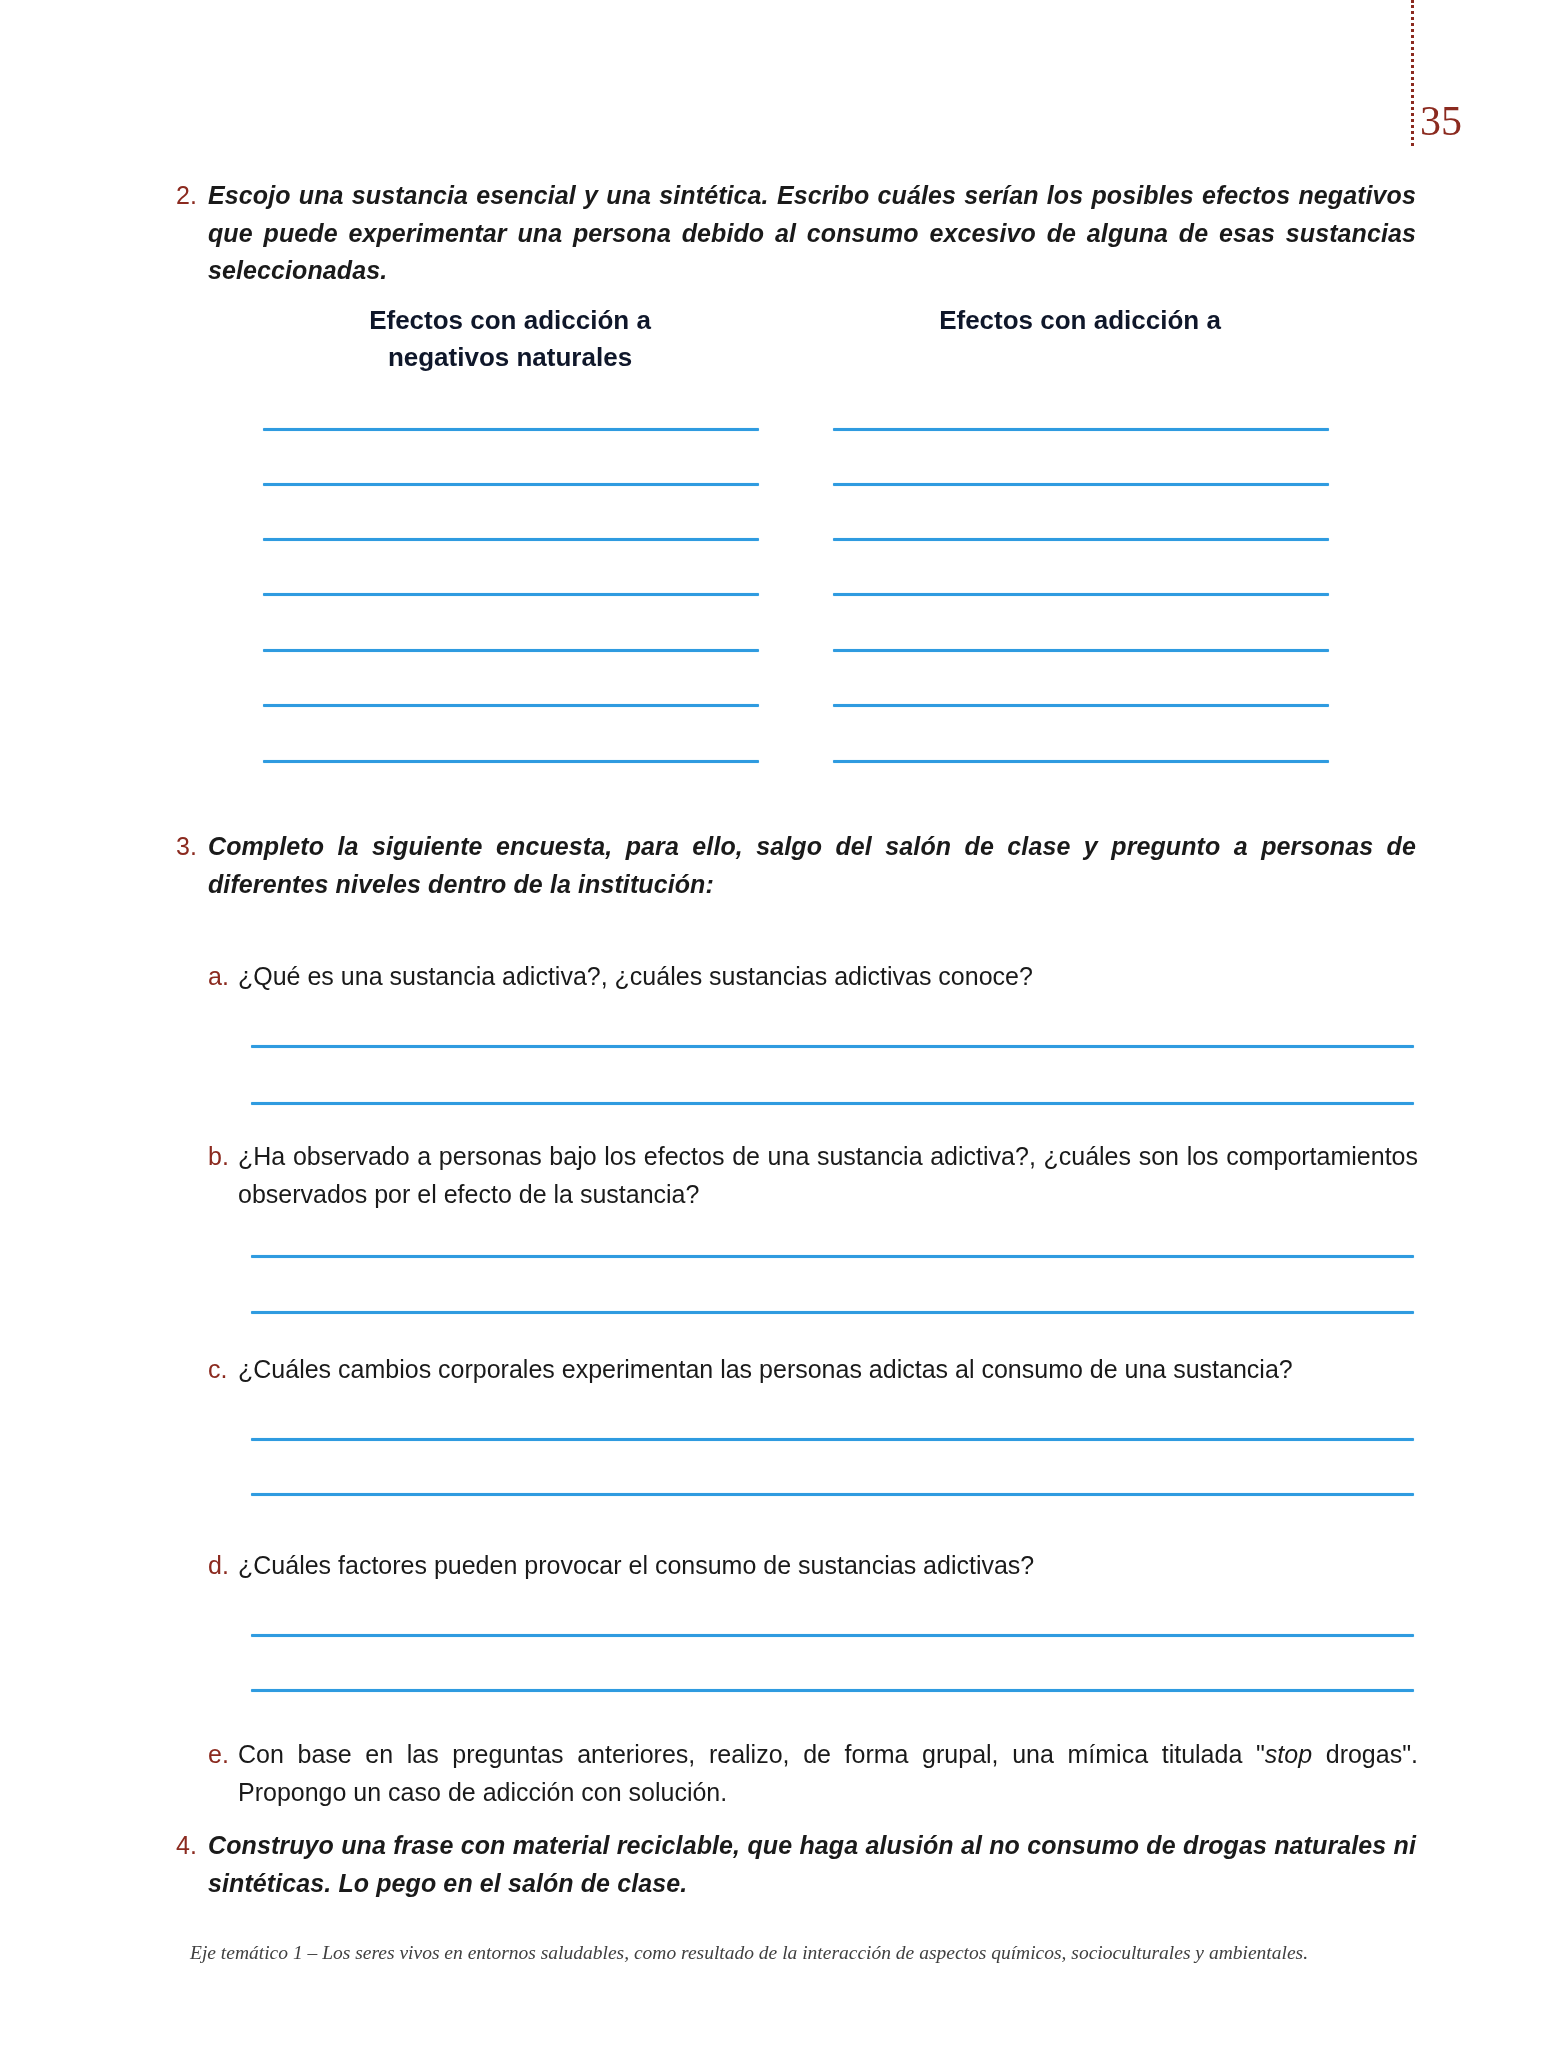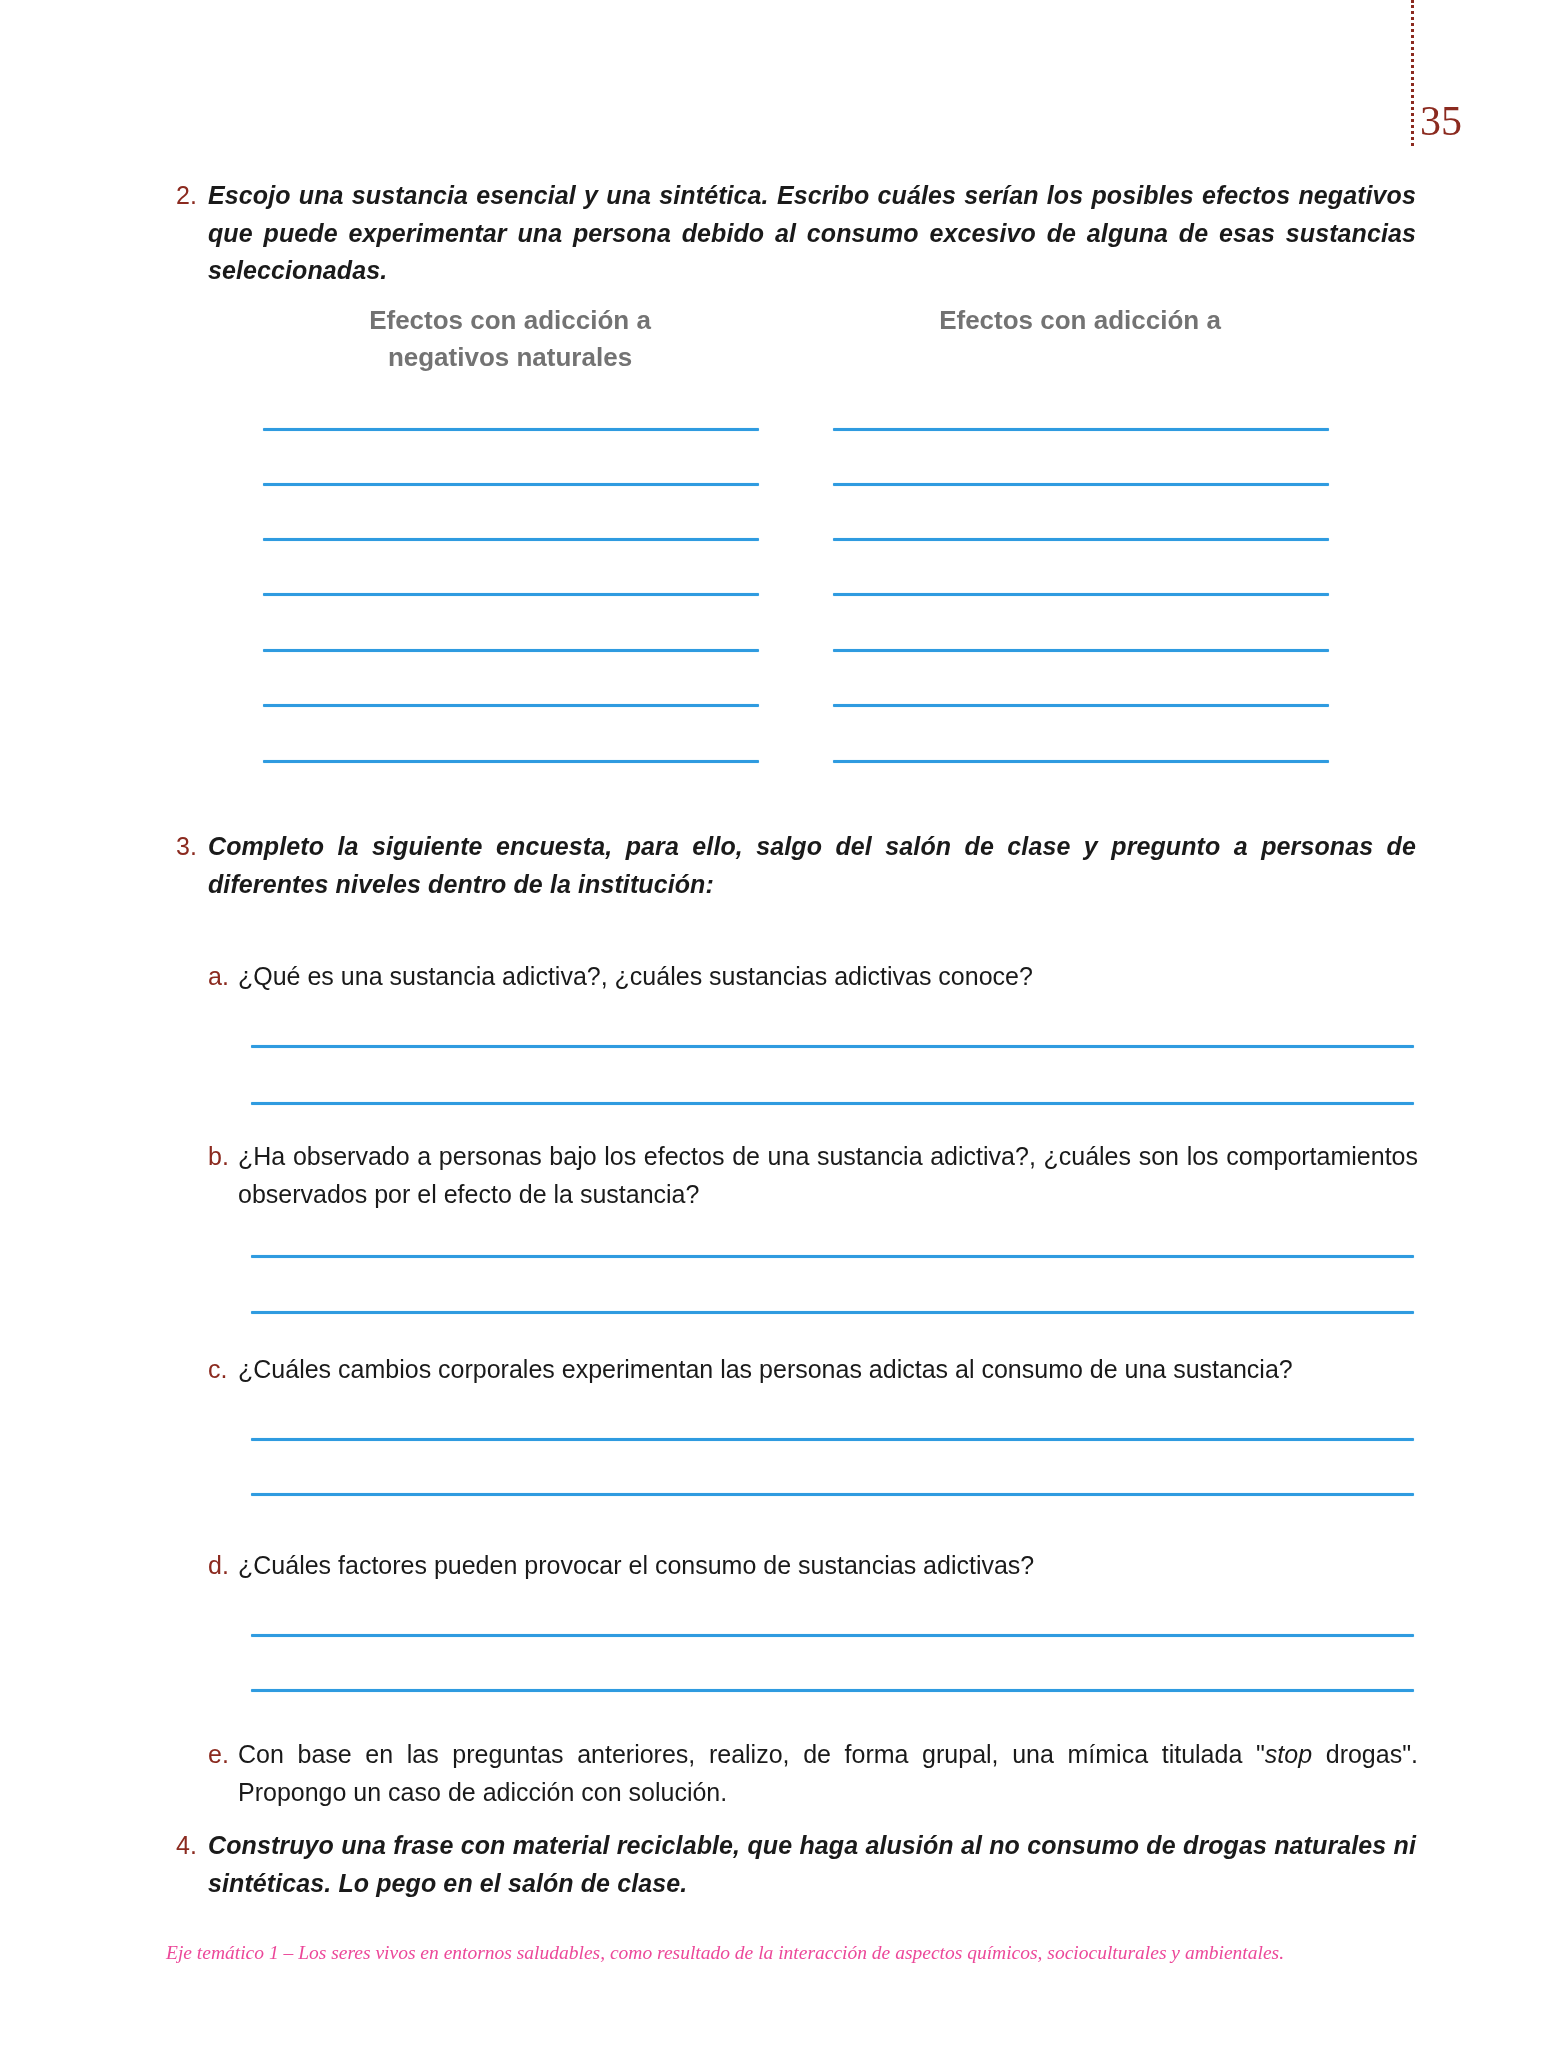--- a/index.html
+++ b/index.html
@@ -9,26 +9,26 @@
                  border-left: 3px dotted #8b2a1f; }
   .page-number { position: absolute; left: 1420px; top: 100px; font-family: "Liberation Serif", serif;
                  font-size: 42px; font-weight: normal; color: #8b2a1f; line-height: 1; }
   .item { position: absolute; left: 176px; width: 1240px; font-size: 25px; line-height: 37.5px;
           font-weight: bold; letter-spacing: 0.1px; }
   .item .num { position: absolute; left: 0; top: 0; color: #8b2a1f; font-weight: normal; }
   .item .txt { display: block; padding-left: 32px; text-align: justify; font-style: italic; }
   .sub { position: absolute; left: 208px; width: 1210px; font-size: 25px; line-height: 37.5px; font-weight: normal; }
   .sub .num { position: absolute; left: 0; top: 0; color: #8b2a1f; }
   .sub .txt { display: block; padding-left: 30px; text-align: justify; }
-  .col-head { position: absolute; width: 500px; text-align: center; color: #737373;
+  .col-head { position: absolute; width: 500px; text-align: center; color: #0f172a;
               font-size: 26px; line-height: 37px; font-weight: bold; }
   .line { position: absolute; height: 3px; background: #2f9be0; border-radius: 1px;
           box-shadow: 0 0 1px #8fd0f5; }
-  .footer { position: absolute; left: 166px; top: 1942px; font-family: "Liberation Serif", serif;
-            font-style: italic; font-size: 19.5px; color: #ec4899; white-space: nowrap; }
+  .footer { position: absolute; left: 190px; top: 1942px; font-family: "Liberation Serif", serif;
+            font-style: italic; font-size: 19.5px; color: #404040; white-space: nowrap; }
 </style>
 </head>
 <body>
 
 <div class="dotted-rule"></div>
 <div class="page-number">35</div>
 
 <div class="item" style="top:177px;">
   <span class="num">2.</span>
   <span class="txt">Escojo una sustancia esencial y una sintética. Escribo cuáles serían los posibles efectos negativos que puede experimentar una persona debido al consumo excesivo de alguna de esas sustancias seleccionadas.</span>

